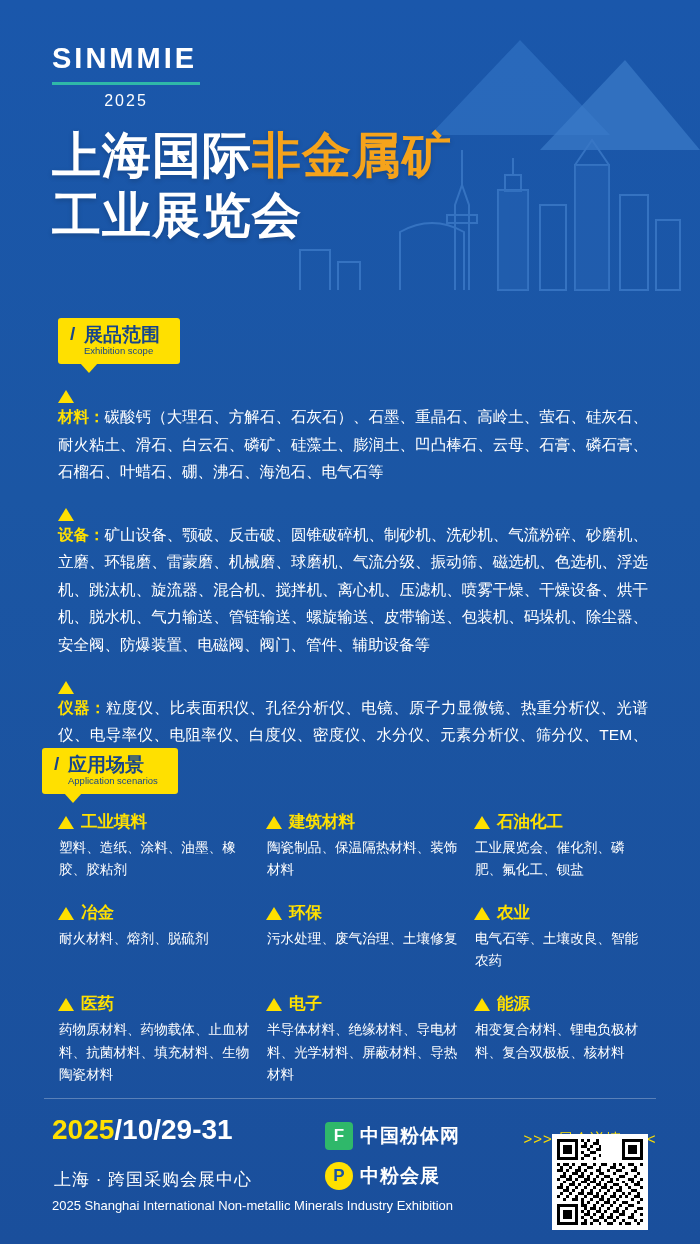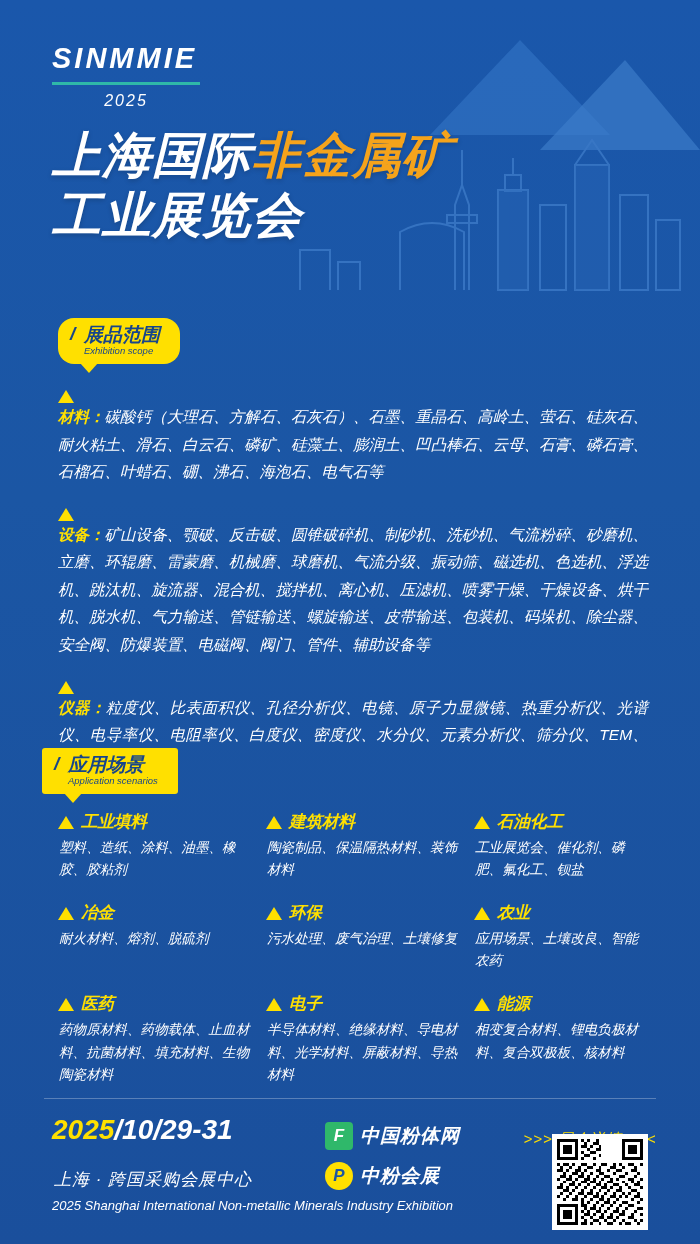--- a/index.html
+++ b/index.html
@@ -9,21 +9,20 @@
     background: #1b56a4;
     font-family: "Liberation Sans", sans-serif;
     overflow: hidden;
   }
   .poster {
     position: relative;
     width: 700px;
     height: 1244px;
     background: linear-gradient(180deg, #1a57ab 0%, #1b56a4 40%, #1a4f9c 100%);
     overflow: hidden;
-    font-style: italic;
   }
 
   
   .deco {
     position: absolute;
     top: 0; left: 0;
     width: 700px; height: 300px;
     pointer-events: none;
   }
 
@@ -98,21 +97,21 @@
     color: #17458a;
     font-weight: bold;
   }
   .tag-en {
     font-size: 9.5px;
     line-height: 1.2;
     padding-left: 10px;
     color: #17458a;
   }
 
-  .scope-tag { position: absolute; top: 318px; left: 58px; border-radius: 16px; }
+  .scope-tag { position: absolute; top: 318px; left: 58px; }
   .apps-tag  { position: absolute; top: 748px; left: 42px; }
 
   
   .scope {
     position: absolute;
     top: 384px; left: 58px;
     width: 590px;
   }
   .scope-row { display: flex; margin-bottom: 16px; flex-direction: column; }
   .tri {
@@ -334,21 +333,21 @@
         <span class="tri"></span>
         <span class="app-title">环保</span>
       </div>
       <div class="app-body">污水处理、废气治理、土壤修复</div>
     </div>
     <div class="app-cell">
       <div class="app-head">
         <span class="tri"></span>
         <span class="app-title">农业</span>
       </div>
-      <div class="app-body">应用场景、土壤改良、智能农药</div>
+      <div class="app-body">电气石等、土壤改良、智能农药</div>
     </div>
 
     <div class="app-cell">
       <div class="app-head">
         <span class="tri"></span>
         <span class="app-title">医药</span>
       </div>
       <div class="app-body">药物原材料、药物载体、止血材料、抗菌材料、填充材料、生物陶瓷材料</div>
     </div>
     <div class="app-cell">

